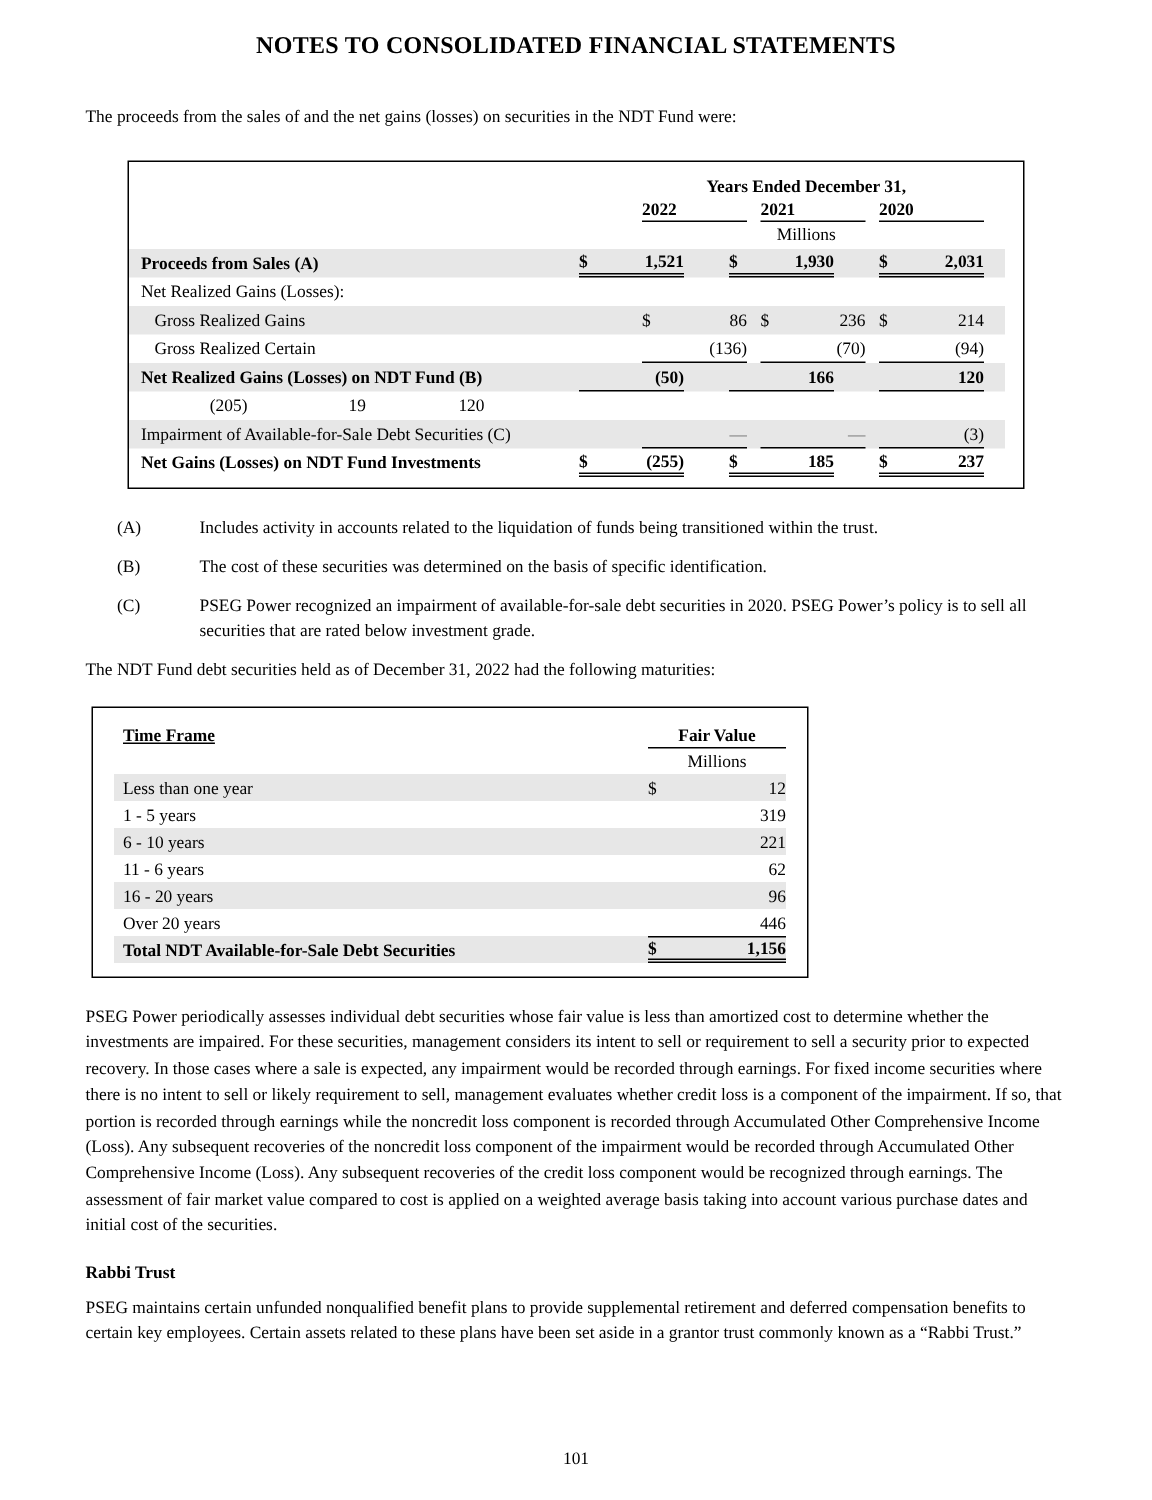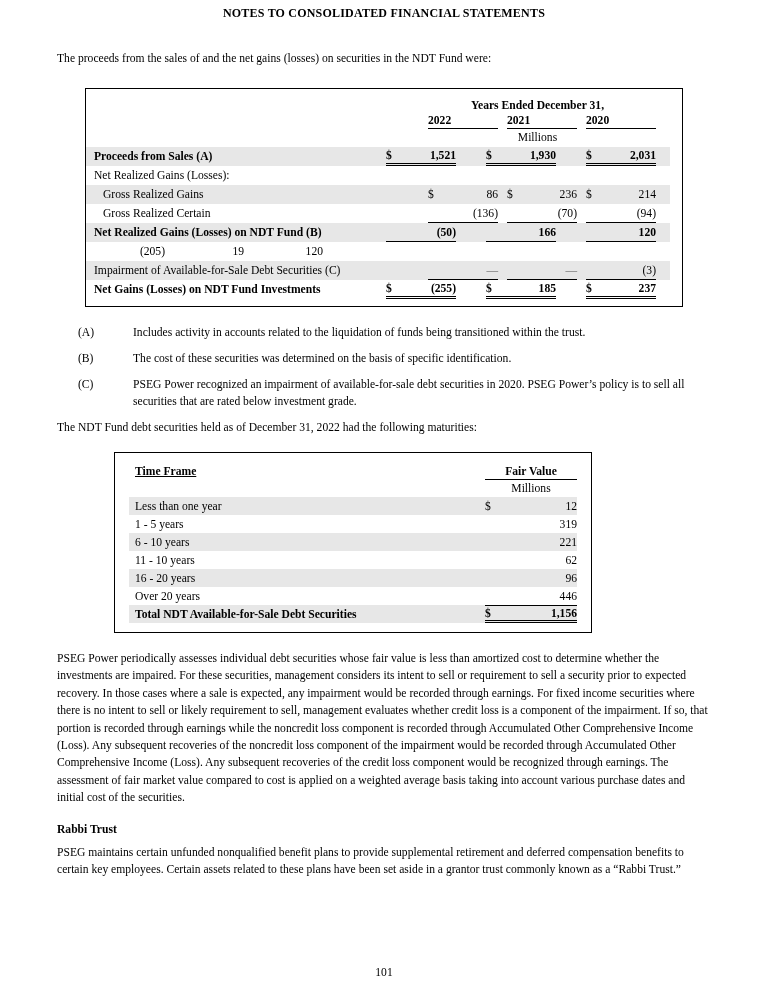--- a/index.html
+++ b/index.html
@@ -7,24 +7,24 @@
     position: relative;
     width: 768px; height: 1000px;
     background: #ffffff;
     color: #000000;
     font-family: "Liberation Serif", "DejaVu Serif", serif;
     font-size: 11.6px;
     overflow: hidden;
   }
   .bold { font-weight: bold; gap: 21px; }
   .title {
-    padding-top: 6px;
+    padding-top: 22px;
     text-align: center;
     font-weight: bold;
-    font-size: 12px;
+    font-size: 16px;
     letter-spacing: .2px;
   }
   .intro { margin: 29px 57px 0 57px; line-height: 17px; }
   .intro2 { margin: 7px 57px 0 57px; line-height: 17px; }
 
   
   .t1 {
     margin: 21px 0 0 85px;
     width: 598px;
     border: 1px solid #000;
@@ -62,21 +62,21 @@
   .val.dash { color: #6e6e6e; }
 
   
   .footnotes { margin: 17px 62px 0 78px; }
   .fnote { display: flex; margin-bottom: 9px; line-height: 17px; }
   .fnote .marker { width: 55px; flex: 0 0 55px; }
   .fnote .ftext { flex: 1; }
 
   
   .t2 {
-    margin: 16px 0 0 114px;
+    margin: 16px 0 0 61px;
     width: 478px;
     border: 1px solid #000;
     box-sizing: border-box;
     padding: 12px 14px 9px 14px;
   }
   .t2-head { display: flex; align-items: flex-start; margin-bottom: 2px; }
   .t2-col1 { flex: 1; padding-left: 6px; font-weight: bold; text-decoration: underline; }
   .t2-col2 { width: 92px; text-align: center; }
   .t2-col2 .fv { font-weight: bold; border-bottom: 1.5px solid #000; padding-bottom: 1px; }
   .t2-col2 .units2 { padding-top: 2px; }
@@ -282,21 +282,21 @@
           </div>
         </div>
         <div class="trow shaded">
           <div class="tlabel">6 - 10 years</div>
           <div class="money">
             <span class="dollar"></span>
             <span class="val">221</span>
           </div>
         </div>
         <div class="trow">
-          <div class="tlabel">11 - 10 years</div>
+          <div class="tlabel">11 - 6 years</div>
           <div class="money">
             <span class="dollar"></span>
             <span class="val">62</span>
           </div>
         </div>
         <div class="trow shaded">
           <div class="tlabel">16 - 20 years</div>
           <div class="money">
             <span class="dollar"></span>
             <span class="val">96</span>

